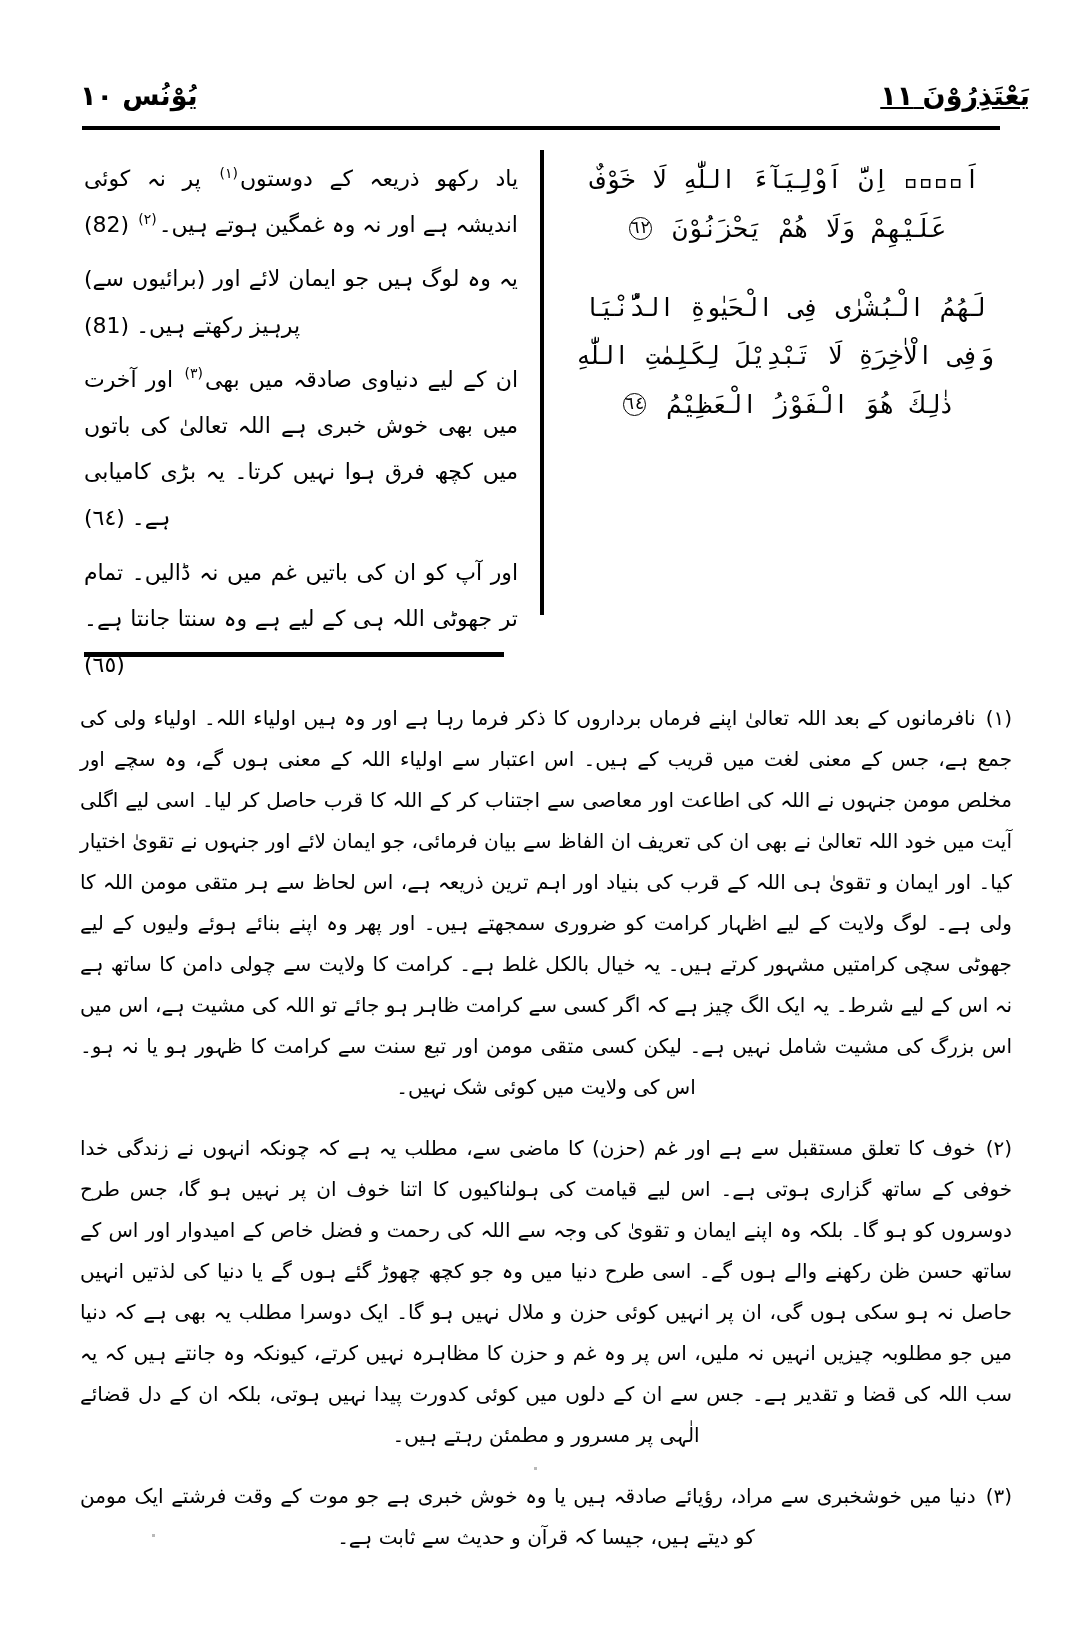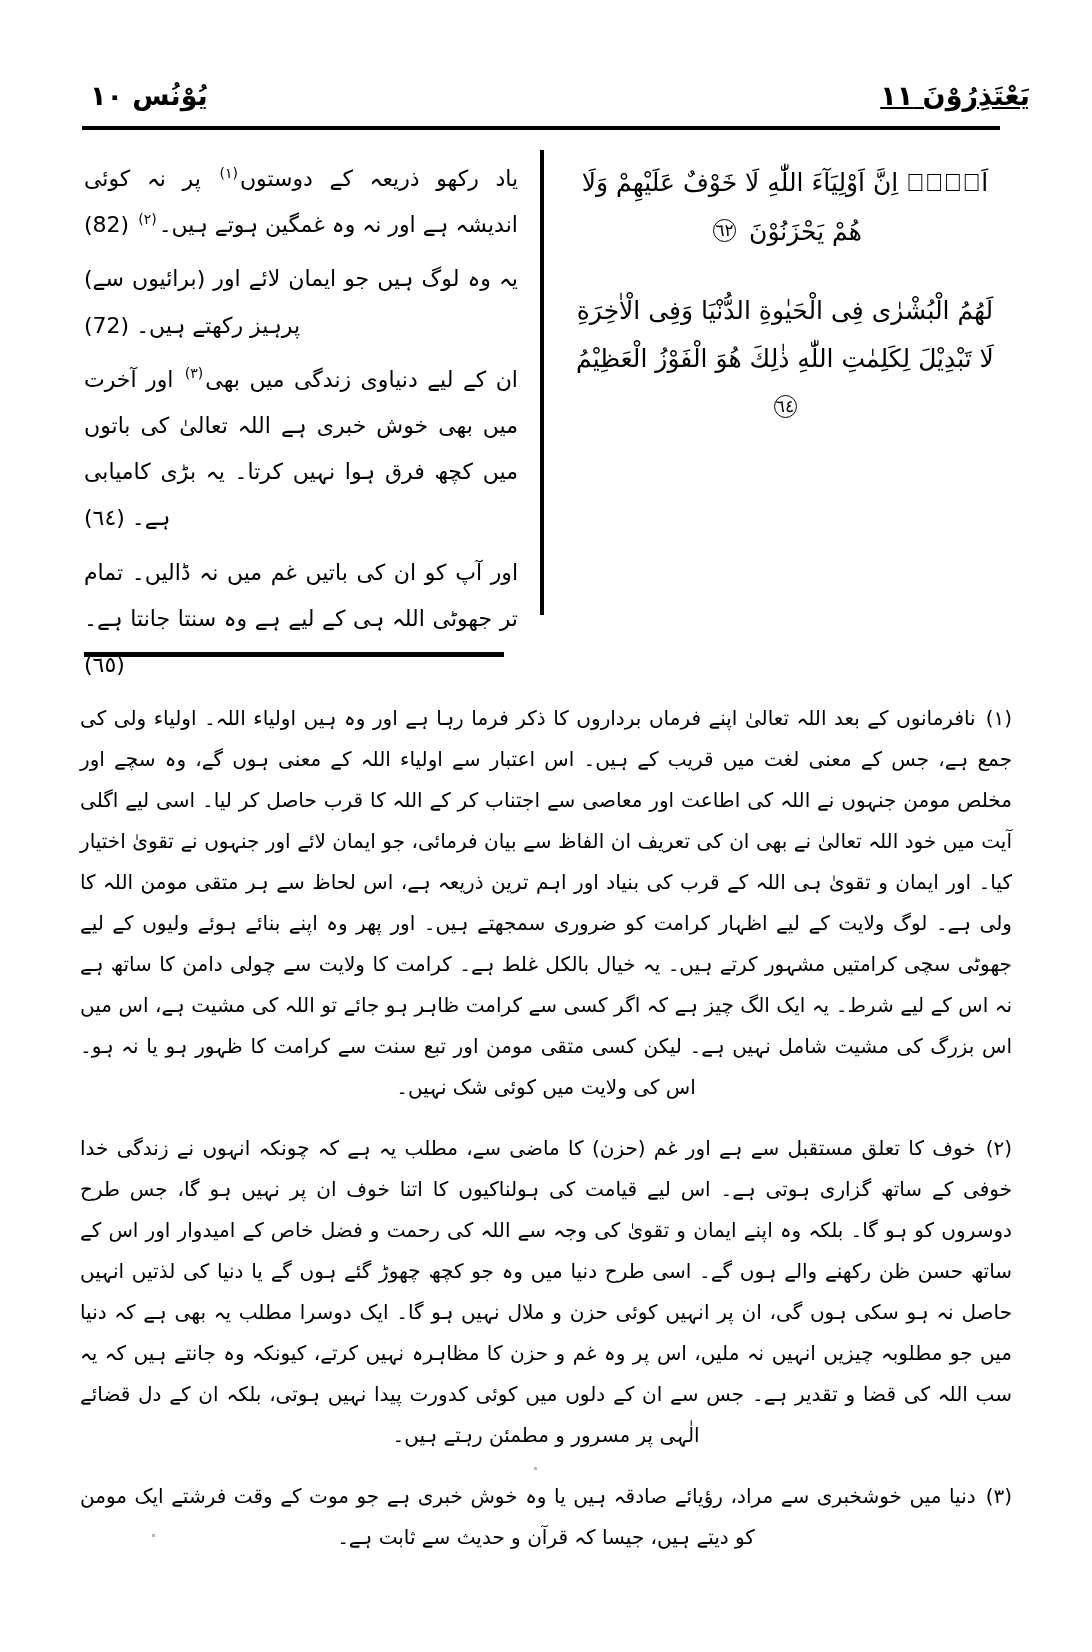--- a/index.html
+++ b/index.html
@@ -34,21 +34,21 @@
     direction: rtl;
   }
   .header-side {
     font-family: "DejaVu Sans", "Liberation Sans", sans-serif;
     font-size: 27px;
     line-height: 1.25;
     white-space: nowrap;
     font-weight: 600;
   }
   .header-right { margin-right: 2px; text-decoration: underline; }
-  .header-left  { margin-left: 12px; text-align: center; }
+  .header-left  { margin-left: 2px; text-align: center; }
   .header-page {
     position: absolute;
     left: 0; right: 0;
     text-align: center;
     font-size: 26px;
     font-family: "DejaVu Sans", sans-serif;
     letter-spacing: 1px;
   }
 
   
@@ -82,21 +82,21 @@
   .col-urdu {
     width: 460px;
     box-sizing: border-box;
     padding: 6px 22px 0 4px;
     direction: rtl;
     text-align: justify;
     text-align-last: left;
   }
 
   .ayah {
-    font-family: Liberation Sans, sans-serif;
+    font-family: Liberation Mono, monospace;
     font-size: 25px;
     line-height: 1.95;
     margin-bottom: 30px;
     word-spacing: 1px;
     direction: rtl;
     text-align: center;
   }
   .ayah:last-child { margin-bottom: 0; }
   .ayah .marker {
     font-size: 17px;
@@ -199,25 +199,25 @@
     <div class="col-urdu">
 
       <p class="urdu-para">
         <span>یاد رکھو ذریعہ کے دوستوں</span><span class="sup">(١)</span>
         <span>پر نہ کوئی اندیشہ ہے اور نہ وہ غمگین ہوتے ہیں۔</span><span class="sup">(٢)</span>
         <span class="vnum">(82)</span>
       </p>
 
       <p class="urdu-para">
         <span>یہ وہ لوگ ہیں جو ایمان لائے اور (برائیوں سے) پرہیز رکھتے ہیں۔</span>
-        <span class="vnum">(72)</span>
-      </p>
-
-      <p class="urdu-para">
-        <span>ان کے لیے دنیاوی زندگی میں بھی</span><span class="sup">(٣)</span>
+        <span class="vnum">(81)</span>
+      </p>
+
+      <p class="urdu-para">
+        <span>ان کے لیے دنیاوی صادقہ میں بھی</span><span class="sup">(٣)</span>
         <span>اور آخرت میں بھی خوش خبری ہے اللہ تعالیٰ کی باتوں میں کچھ فرق ہوا نہیں کرتا۔ یہ بڑی کامیابی ہے۔</span>
         <span class="vnum">(٦٤)</span>
       </p>
 
       <p class="urdu-para">
         <span>اور آپ کو ان کی باتیں غم میں نہ ڈالیں۔ تمام تر جھوٹی اللہ ہی کے لیے ہے وہ سنتا جانتا ہے۔</span>
         <span class="vnum">(٦٥)</span>
       </p>
 
     </div>

